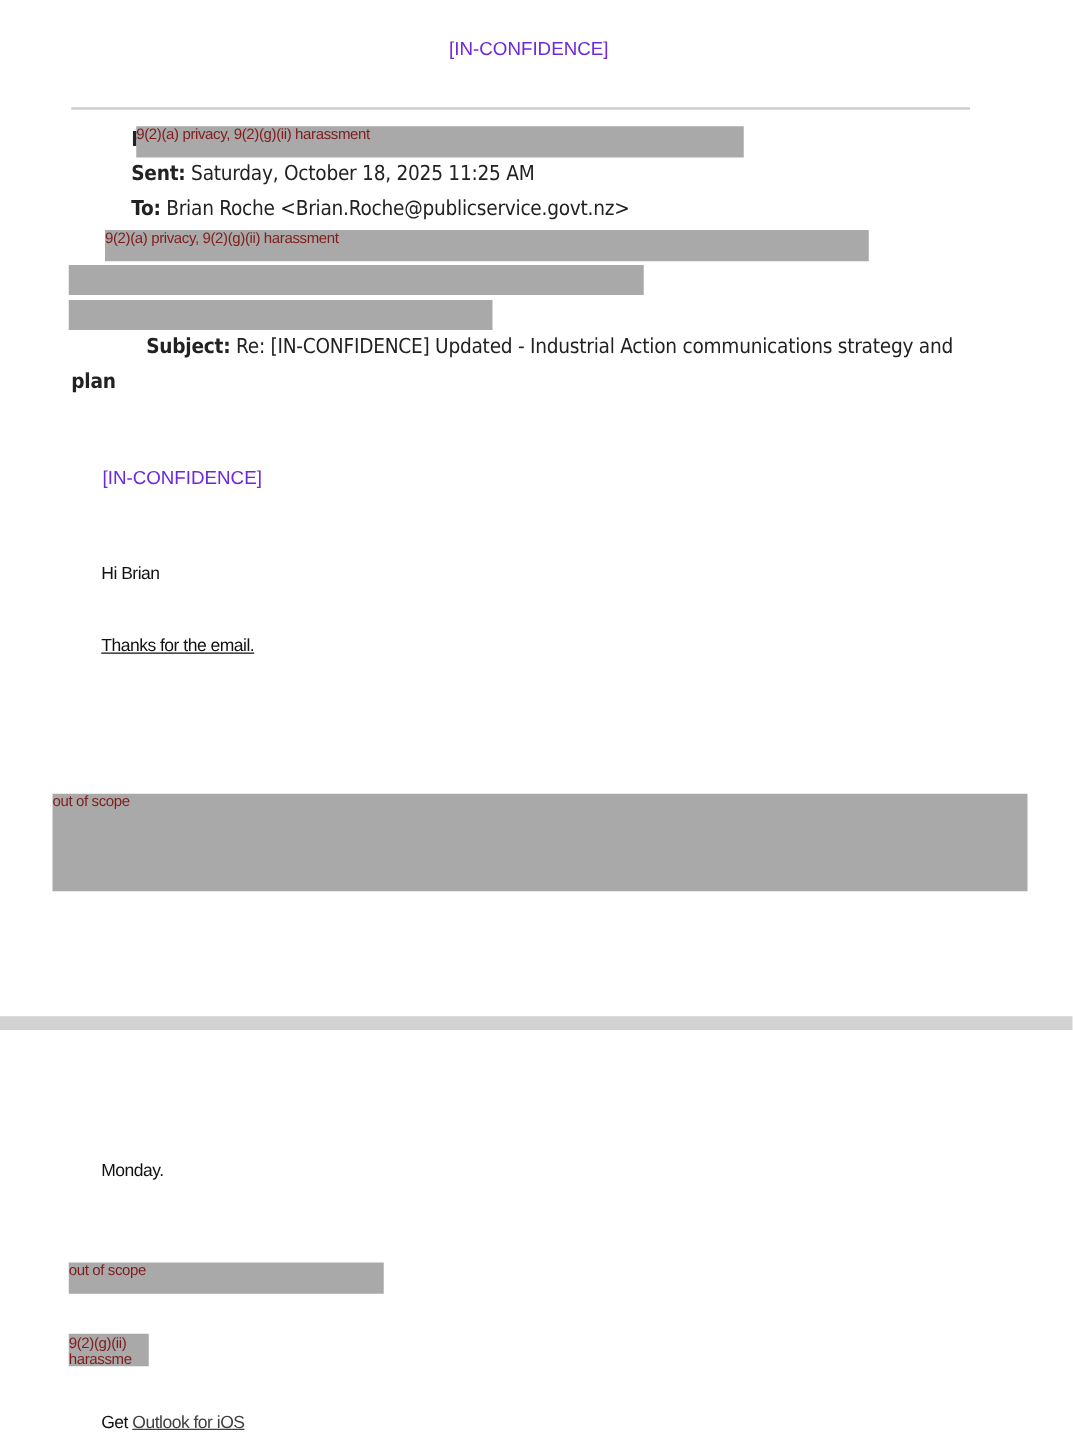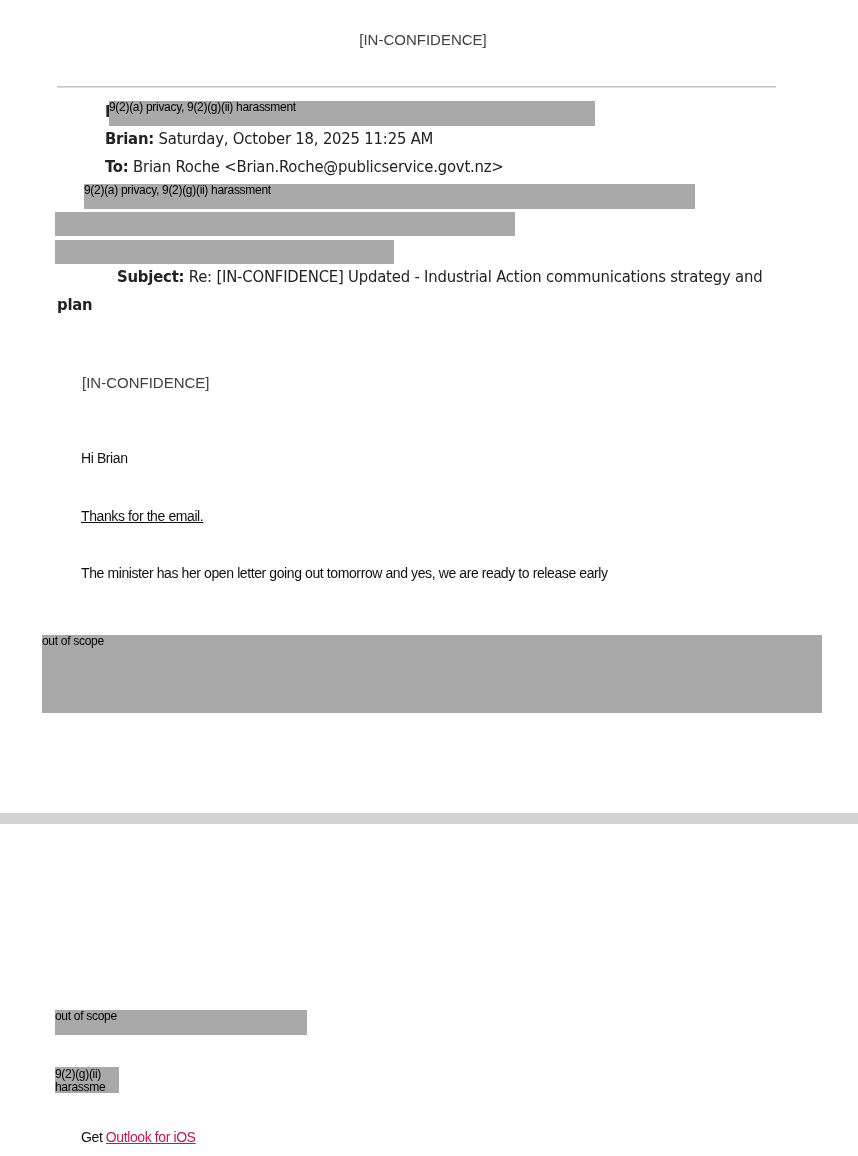--- a/index.html
+++ b/index.html
@@ -1,68 +1,68 @@
 <!DOCTYPE html>
 <html><head>
 <meta charset="utf-8">
 <style>
   html, body { margin:0; padding:0; background:#ffffff; }
   body { width:858px; height:1156px; position:relative; overflow:hidden; color:#1a1a1a; }
   .abs { position:absolute; }
-  .hdr { font-family:"Liberation Sans Narrow","Liberation Sans",sans-serif; font-size:15px; color:#404040; }
+  .hdr { font-family:"Liberation Sans Narrow","Liberation Sans",sans-serif; font-size:15px; color:#6d28d9; }
   .meta { font-family:"DejaVu Sans Condensed","DejaVu Sans",sans-serif; font-size:16.5px; color:#222; white-space:nowrap; letter-spacing:-0.2px; }
   .meta b { font-weight:bold;margin-left:48px; }
   .redact { background:#a9a9a9; }
-  .redact-label { font-family:"Liberation Sans",sans-serif; font-size:12px; color:#000000; line-height:13px; letter-spacing:-0.3px; }
+  .redact-label { font-family:"Liberation Sans",sans-serif; font-size:12px; color:#7f1d1d; line-height:13px; letter-spacing:-0.3px; }
   .body-text { font-family:"Liberation Sans",sans-serif; font-size:14px; color:#111; line-height:28px; letter-spacing:-0.4px;margin-left:24px; }
   .rule { height:2px; background:linear-gradient(#b9b9b9,#e6e6e6); }
   .page-break { background:#d3d3d5; }
-  a.link { color:#be185d; text-decoration:underline; }
+  a.link { color:#404040; text-decoration:underline; }
 </style>
 </head>
 <body>
 
 <div class="abs hdr" style="left:0;width:846px;top:31px;text-align:center;">[IN-CONFIDENCE]</div>
 
 <div class="abs rule" style="left:57px;top:86px;width:719px;"></div>
 
 <div class="abs meta" style="left:57px;top:102px;"><b>From:</b></div>
 <div class="abs redact" style="left:109px;top:101px;width:486px;height:25px;">
   <div class="redact-label" style="padding-top:0px;">9(2)(a) privacy, 9(2)(g)(ii) harassment</div>
 </div>
 
-<div class="abs meta" style="left:57px;top:129px;"><b>Brian:</b> <span>Saturday, October 18, 2025 11:25 AM</span></div>
+<div class="abs meta" style="left:57px;top:129px;"><b>Sent:</b> <span>Saturday, October 18, 2025 11:25 AM</span></div>
 
 <div class="abs meta" style="left:57px;top:157px;"><b>To:</b> <span>Brian Roche &lt;Brian.Roche@publicservice.govt.nz&gt;</span></div>
 
 <div class="abs meta" style="left:57px;top:185px;"><b>Cc:</b></div>
 <div class="abs redact" style="left:84px;top:184px;width:611px;height:25px;">
   <div class="redact-label">9(2)(a) privacy, 9(2)(g)(ii) harassment</div>
 </div>
 <div class="abs redact" style="left:55px;top:212px;width:460px;height:24px;"></div>
 <div class="abs redact" style="left:55px;top:240px;width:339px;height:24px;"></div>
 
 <div class="abs meta" style="left:69px;top:267px;"><b>Subject:</b> <span>Re: [IN-CONFIDENCE] Updated - Industrial Action communications strategy and</span></div>
 <div class="abs meta" style="left:57px;top:295px;font-weight:bold;">plan</div>
 
 <div class="abs hdr" style="left:82px;top:374px;">[IN-CONFIDENCE]</div>
 
 <div class="abs body-text" style="left:57px;top:444px;">Hi Brian</div>
 <div class="abs body-text" style="left:57px;top:502px;text-decoration:underline;">Thanks for the email.</div>
 <div class="abs body-text" style="left:57px;top:559px;white-space:nowrap;">
-  <div>The minister has her open letter going out tomorrow and yes, we are ready to release early</div>
 </div>
 
 <div class="abs redact" style="left:42px;top:635px;width:780px;height:78px;">
   <div class="redact-label" style="padding-top:0px;">out of scope</div>
 </div>
 
 <div class="abs page-break" style="left:0;top:813px;width:858px;height:11px;"></div>
 
 <div class="abs body-text" style="left:57px;top:922px;white-space:nowrap;">
+  <div>Monday.</div>
 </div>
 
 <div class="abs redact" style="left:55px;top:1010px;width:252px;height:25px;">
   <div class="redact-label">out of scope</div>
 </div>
 
 <div class="abs redact" style="left:55px;top:1067px;width:64px;height:26px;"></div>
 <div class="abs redact-label" style="left:55px;top:1068px;white-space:nowrap;">
   <div>9(2)(g)(ii)</div>
   <div>harassme</div>

